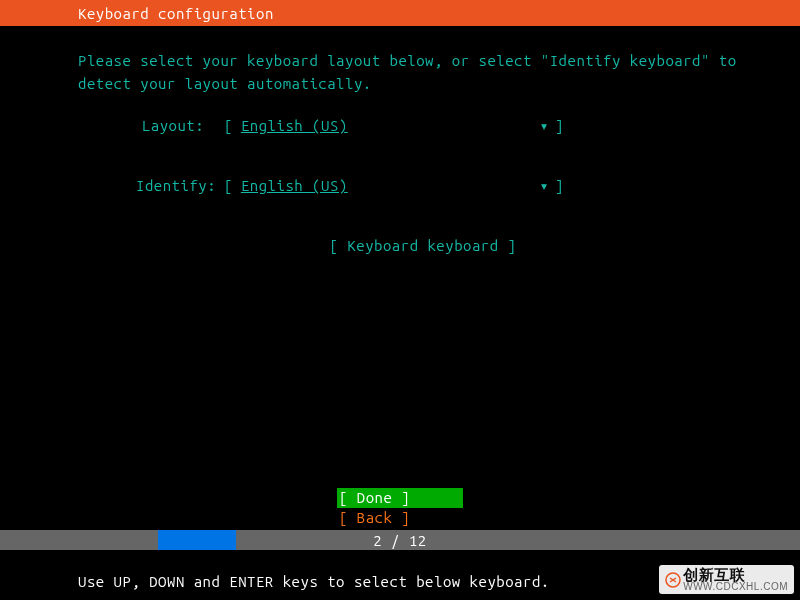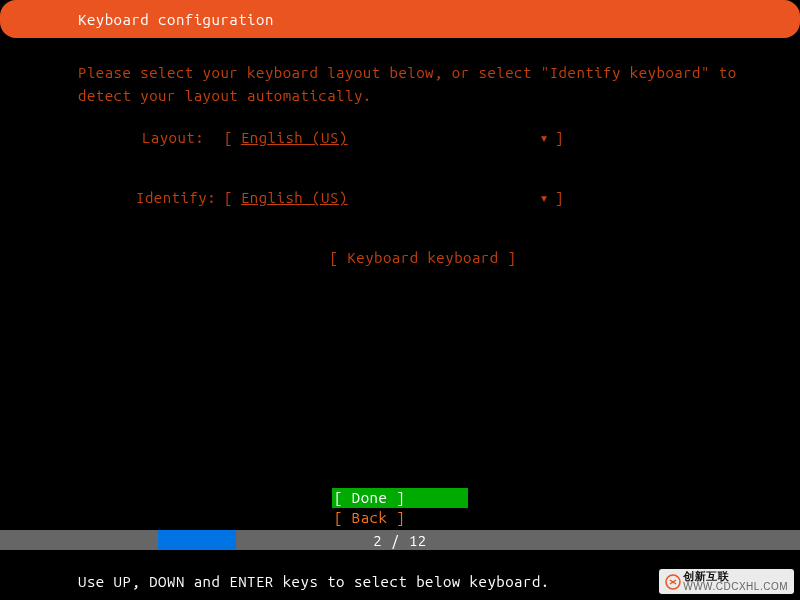--- a/index.html
+++ b/index.html
@@ -9,29 +9,28 @@
   background: #000000;
   font-family: "Ubuntu Mono", "DejaVu Sans Mono", "Courier New", monospace;
   font-size: 15px;
   color: #ffffff;
   overflow: hidden;
   position: relative;
   letter-spacing: 0.5px;
 }
 .header {
   background: #e95420;
-  height: 38px;
+  height: 26px;
   display: flex;
   align-items: center;
   padding-left: 78px;
-  border-radius: 16px;
 }
 .content {
   padding: 24px 32px 0 78px;
-  color: #c2410c;
+  color: #14b8a6;
 }
 .instruction {
   line-height: 1.5;
   margin-bottom: 22px;
 }
 .form-area {
   padding-left: 58px;
 }
 .form-row {
   display: flex;
@@ -61,21 +60,21 @@
 }
 .bottom-buttons {
   position: absolute;
   bottom: 72px;
   left: 0;
   right: 0;
   text-align: center;
 }
 .btn {
   display: inline-block;
-  width: 136px;
+  width: 126px;
   text-align: left;
   padding: 0 0 0 2px;
   line-height: 20px;
 }
 .btn-done {
   background: #00aa00;
   color: #ffffff;
 }
 .btn-back {
   color: #f97316;
@@ -117,21 +116,21 @@
   background: rgba(255,255,255,0.92);
   color: #666;
   font-family: Arial, sans-serif;
   font-size: 12px;
   padding: 2px 6px;
   border-radius: 3px;
   display: flex;
   align-items: center;
   gap: 2px;
 }
-.watermark b { color:#111; font-size:11px; }
+.watermark b { color:#111; font-size:15px; }
 </style>
 </head>
 <body>
 
 <div class="header">
   <span>Keyboard configuration</span>
 </div>
 
 <div class="content">
   <div class="instruction">Please select your keyboard layout below, or select "Identify keyboard" to detect your layout automatically.</div>

